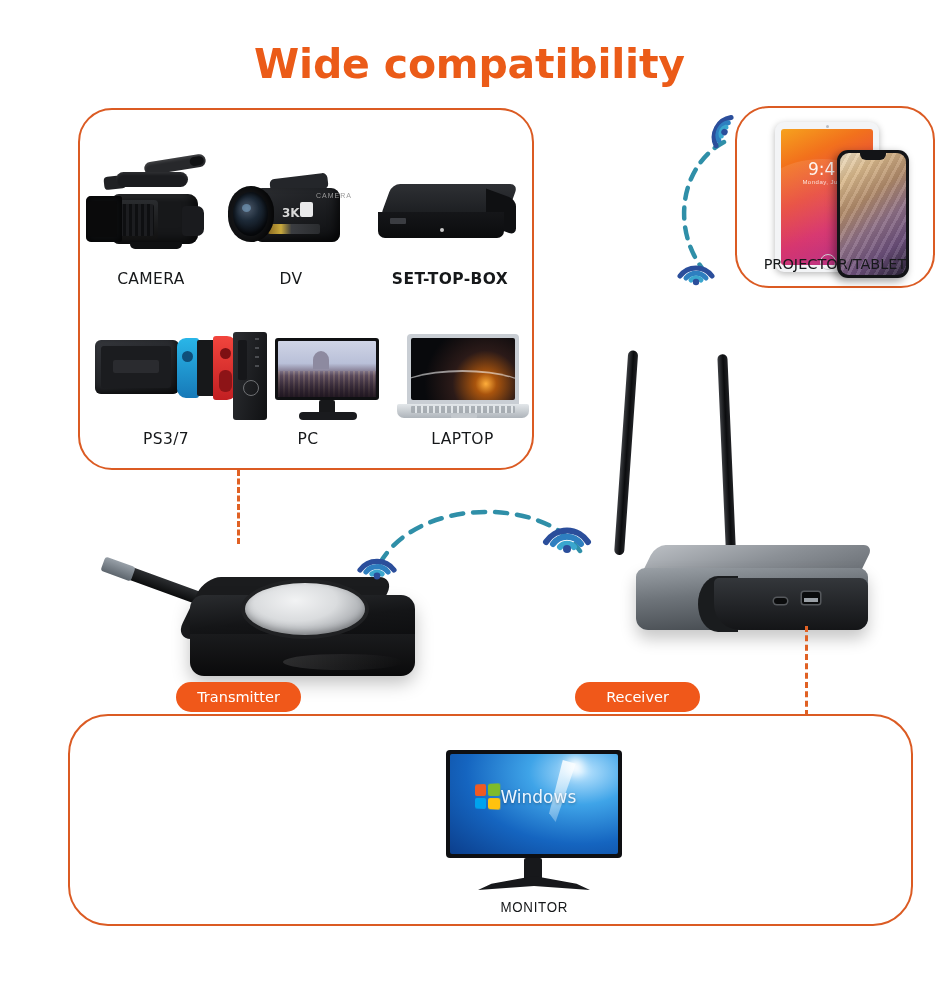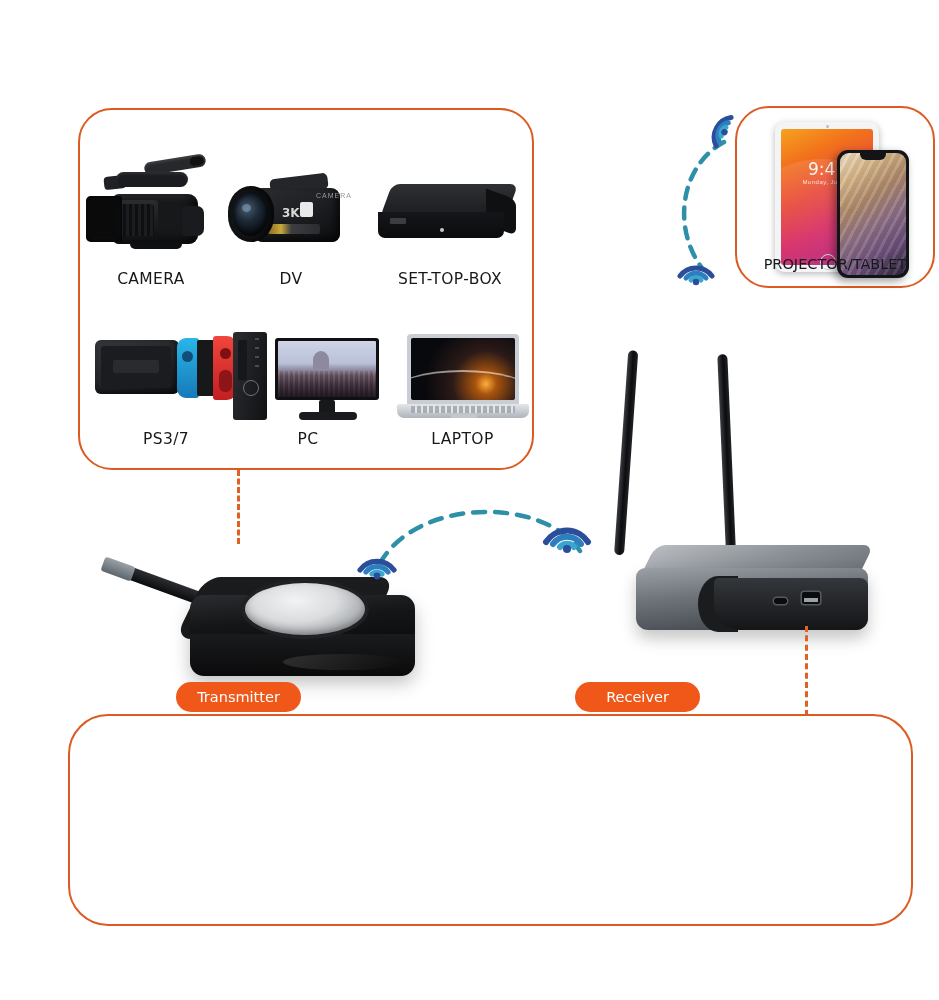--- a/index.html
+++ b/index.html
@@ -262,20 +262,21 @@
     background:repeating-linear-gradient(180deg,#35383c 0 2px,#0d0e10 2px 5px);}
   .pj-ctrl{position:absolute;left:92px;top:28px;width:22px;height:12px;background:#2c2e31;border-radius:3px;}
   .pj-brand{position:absolute;left:118px;top:30px;font-size:6px;color:#8a8d91;letter-spacing:1px;}
   .pj-foot{position:absolute;left:20px;top:102px;width:150px;height:6px;background:#0a0b0c;border-radius:0 0 8px 8px;}
 </style>
 </head>
 <body>
 
 <div class="stage">
 
+  <div class="title">Wide compatibility</div>
 
   <div class="panel" id="panel-sources"></div>
 
   <div class="cell" style="left:86px;top:138px;width:130px;height:150px;">
     <div class="art" style="width:130px;height:110px;">
       <div class="cam-mic"></div>
         <div class="cam-vf"></div>
         <div class="cam-handle"></div>
       <div class="cam-body"></div>
         <div class="cam-grip"></div>
@@ -293,21 +294,21 @@
       <div class="dv-brand">CAMERA</div>
       <div class="dv-4k">3K</div>
         <div class="dv-screen"></div>
         <div class="dv-strip"></div>
       <div class="dv-lenshood"></div>
         <div class="dv-lens"></div>
     </div>
     <div class="label">DV</div>
   </div>
 
-  <div class="cell" style="left:375px;top:138px;width:150px;height:150px;">
+  <div class="cell" style="left:375px;top:138px;width:150px;height:150px;font-weight:bold;">
     <div class="art" style="width:145px;height:110px;">
       <div class="stb-top"></div>
         <div class="stb-side"></div>
         <div class="stb-front"></div>
       <div class="stb-usb"></div>
         <div class="stb-led"></div>
     </div>
     <div class="label">SET-TOP-BOX</div>
   </div>
 
@@ -441,15 +442,35 @@
   </div>
 
   <div class="dash-v" style="left:805px;top:626px;height:90px;"></div>
 
   <div class="pill" id="pill-transmitter">Transmitter</div>
   <div class="pill" id="pill-receiver">Receiver</div>
 
   <div class="panel" id="panel-outputs"></div>
 
 
+  <div class="cell" style="left:444px;top:740px;width:180px;height:176px;">
+    <div class="art" style="width:176px;height:142px;">
+      <div class="m-frame">
+        <div class="m-pic">
+          <div class="m-glow"></div>
+          <div class="m-flag"></div>
+          <div class="w-logo">
+              <i></i>
+              <i></i>
+              <i></i>
+              <i></i>
+            </div>
+          <div class="w-word">Windows</div>
+        </div>
+      </div>
+      <div class="m-neck"></div>
+        <div class="m-base"></div>
+    </div>
+    <div class="label cond">MONITOR</div>
+  </div>
 
 
 </div>
 
 </body></html>

